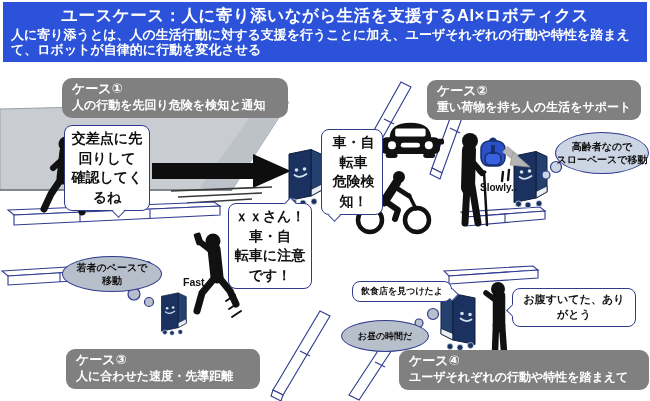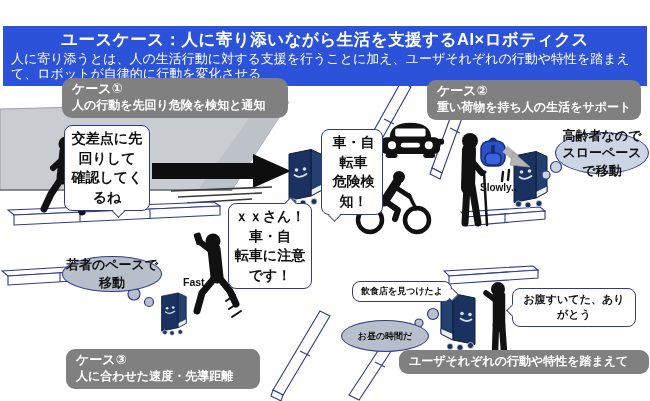--- a/index.html
+++ b/index.html
@@ -1,23 +1,23 @@
 <!DOCTYPE html>
 <html style="--header-bg: #2b52d9; --case-label-bg: #808080; --bubble-border: #2f3a8f; --thought-blue: #ccd5e3; --thought-gray: #b7bfca; --robot-body: #1b3260; --road-gray: #c9cdd2; --backpack-blue: #2b50c8;"><head>
 <meta charset="utf-8">
 <style>
   html,body{margin:0;padding:0;background:#fff;}
   .stage{position:relative;width:650px;height:401px;background:#ffffff;overflow:hidden;
          font-family:"Liberation Sans","DejaVu Sans",sans-serif;}
   .scene{position:absolute;left:0;top:0;z-index:1;}
 
   .header{position:absolute;left:3px;top:2px;width:644px;height:60px;box-sizing:border-box;
-          background:var(--header-bg,#2b52d9);color:#fff;z-index:2;padding:3px 8px 0 8px;margin-top:24px;}
+          background:var(--header-bg,#2b52d9);color:#fff;z-index:2;padding:3px 8px 0 8px;}
   .header-title{font-size:16.5px;font-weight:bold;text-align:center;letter-spacing:.5px;line-height:1.25;}
-  .header-subtitle{font-size:13px;font-weight:normal;line-height:1.2;margin-top:1px;width:632px;}
+  .header-subtitle{font-size:13px;font-weight:bold;line-height:1.2;margin-top:1px;width:632px;}
 
   .case-box{position:absolute;z-index:2;background:var(--case-label-bg,#808080);color:#fff;
             border-radius:9px;padding:3px 10px 5px 10px;box-sizing:border-box;}
   .case-label{font-size:13px;font-weight:bold;line-height:1.25;}
   .case-desc{font-size:12px;font-weight:bold;line-height:1.25;margin-top:1px;white-space:nowrap;}
 
   .speech{position:absolute;z-index:3;background:#fff;border:1.5px solid var(--bubble-border,#2f3a8f);
           border-radius:8px;font-weight:bold;font-size:14px;line-height:1.4;text-align:center;
           white-space:pre-line;padding:3px 5px;box-sizing:border-box;color:#111;}
   .speech::after{content:"";position:absolute;width:8px;height:8px;background:#fff;transform:rotate(45deg);}
@@ -26,21 +26,21 @@
   .tail-down-left::after{bottom:-5.5px;left:14%;border-right:1.5px solid var(--bubble-border,#2f3a8f);
                     border-bottom:1.5px solid var(--bubble-border,#2f3a8f);}
   .tail-up::after{top:-5.5px;right:20%;border-left:1.5px solid var(--bubble-border,#2f3a8f);
                   border-top:1.5px solid var(--bubble-border,#2f3a8f);}
   .tail-right::after{right:-5.5px;top:45%;border-top:1.5px solid var(--bubble-border,#2f3a8f);
                      border-right:1.5px solid var(--bubble-border,#2f3a8f);}
   .tail-left::after{left:-5.5px;top:45%;border-left:1.5px solid var(--bubble-border,#2f3a8f);
                     border-bottom:1.5px solid var(--bubble-border,#2f3a8f);}
 
   .thought{position:absolute;z-index:3;border:1.5px solid var(--bubble-border,#2f3a8f);border-radius:50%;
-           font-weight:bold;font-size:13px;line-height:1.35;display:flex;align-items:center;
+           font-weight:bold;font-size:10px;line-height:1.35;display:flex;align-items:center;
            justify-content:center;text-align:center;white-space:pre-line;box-sizing:border-box;color:#111;}
   .thought-blue{background:var(--thought-blue,#ccd5e3);}
   .thought-gray{background:var(--thought-gray,#b7bfca);}
 
   .caption{position:absolute;z-index:3;font-weight:bold;color:#111;}
 </style>
 </head>
 <body>
 
 <div class="stage">
@@ -261,20 +261,21 @@
     <div class="case-label">ケース③</div>
     <div class="case-desc">人に合わせた速度・先導距離</div>
   </div>
 
   <div class="case-box" style="left:427px;top:80px;width:214px;">
     <div class="case-label">ケース②</div>
     <div class="case-desc">重い荷物を持ち人の生活をサポート</div>
   </div>
 
   <div class="case-box" style="left:399px;top:350px;width:250px;">
+    <div class="case-label">ケース④</div>
     <div class="case-desc">ユーザそれぞれの行動や特性を踏まえて</div>
   </div>
 
   <div class="speech tail-down" style="left:64px;top:125px;width:86px;">交差点に先回りして
 確認してくるね</div>
 
   <div class="speech tail-down-left" style="left:321px;top:129px;width:62px;padding-left:8px;">車・自転車
 危険検知！</div>
 
   <div class="speech tail-up" style="left:228px;top:203px;width:84px;">ｘｘさん！車・自

